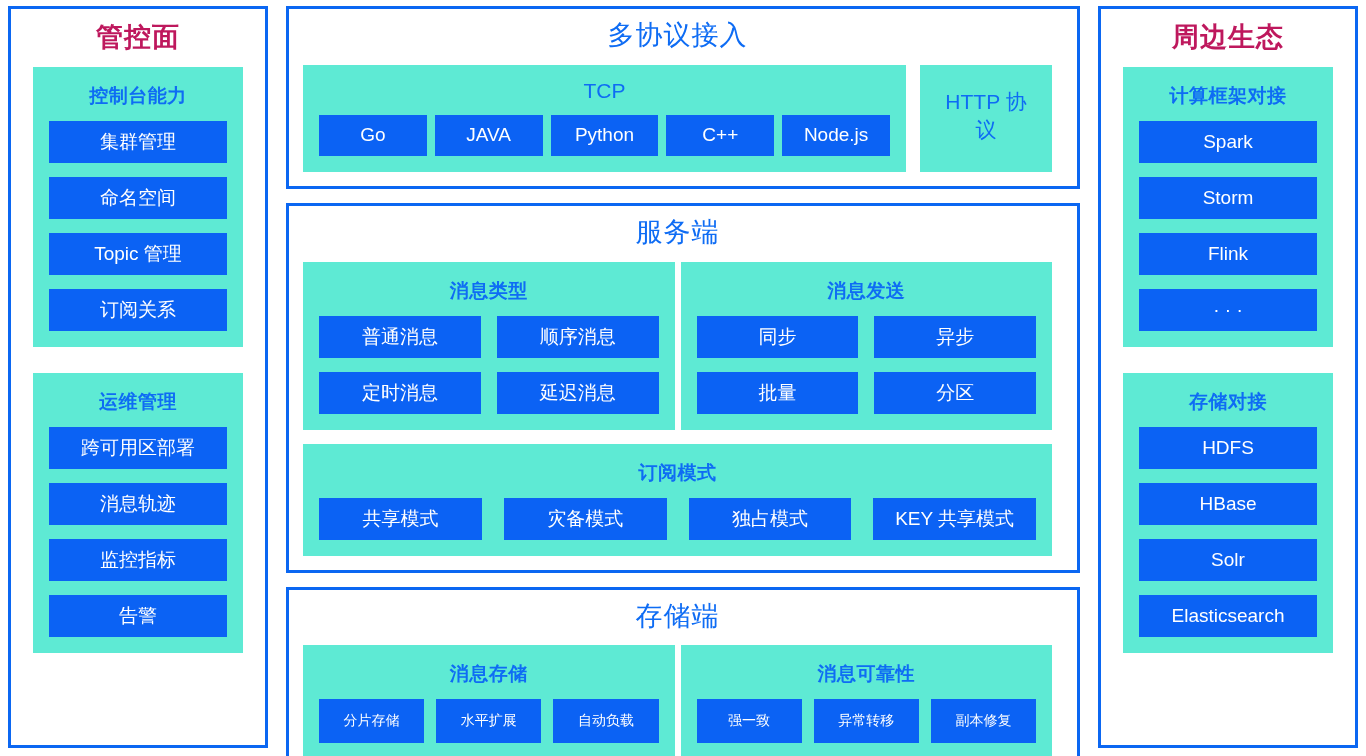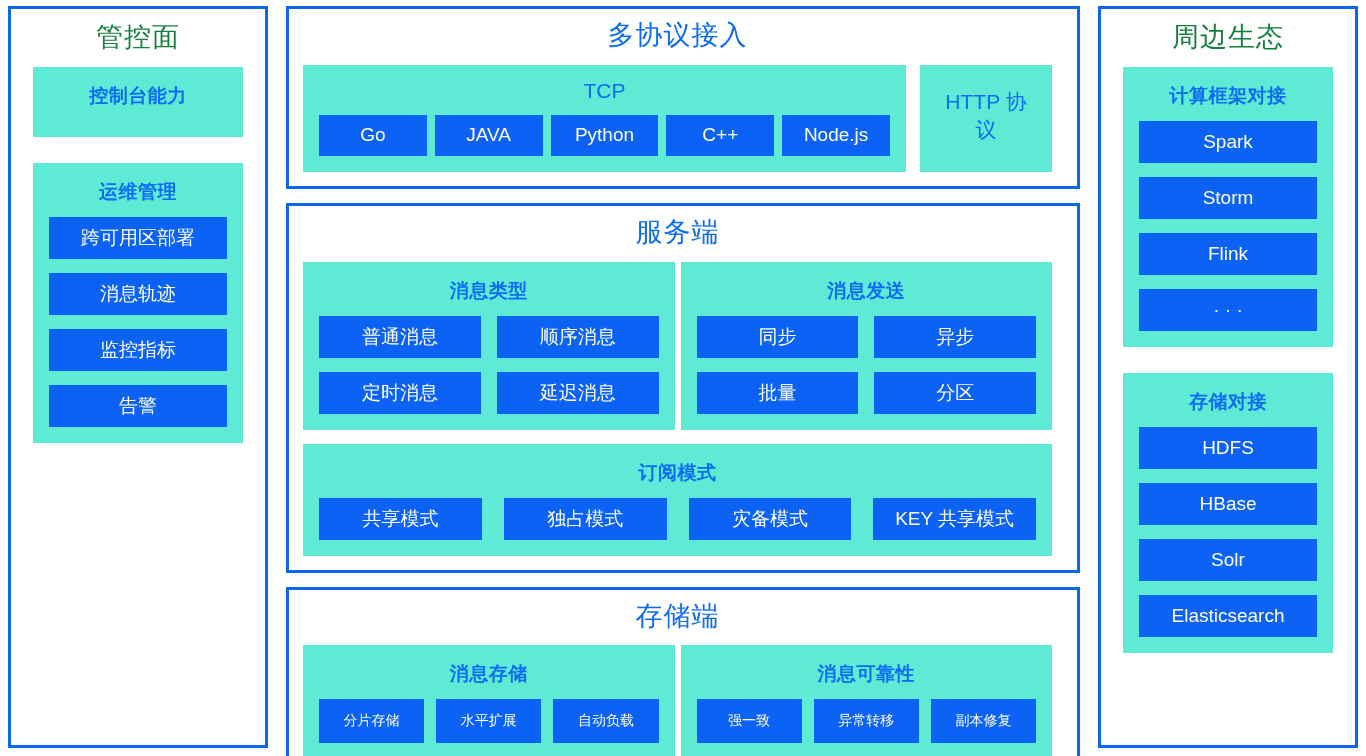--- a/index.html
+++ b/index.html
@@ -38,23 +38,23 @@
     border: none;
     background: transparent;
     display: flex;
     flex-direction: column;
     gap: 14px;
     padding: 0;
   }
 
   
   .col-title {
-    color: #15803d;
+    color: #be185d;
     font-size: 27px;
-    font-weight: 400;
+    font-weight: 700;
     text-align: center;
     line-height: 1.25;
     padding: 8px 0 12px 0;
     letter-spacing: 1px;
   }
   .section-title {
     color: #0e6cf4;
     font-size: 27px;
     font-weight: 400;
     text-align: center;
@@ -151,20 +151,26 @@
 </head>
 <body>
 
 <div id="diagram">
 
   <div class="column col-left">
     <div class="col-title">管控面</div>
 
     <div class="panel">
       <div class="panel-title">控制台能力</div>
+      <div class="chip-stack">
+        <div class="chip">集群管理</div>
+        <div class="chip">命名空间</div>
+        <div class="chip">Topic 管理</div>
+        <div class="chip">订阅关系</div>
+      </div>
     </div>
 
     <div style="height:26px"></div>
 
     <div class="panel">
       <div class="panel-title">运维管理</div>
       <div class="chip-stack">
         <div class="chip">跨可用区部署</div>
         <div class="chip">消息轨迹</div>
         <div class="chip">监控指标</div>
@@ -216,22 +222,22 @@
             <div class="chip">批量</div>
             <div class="chip">分区</div>
           </div>
         </div>
       </div>
 
       <div class="panel sub-panel">
         <div class="panel-title">订阅模式</div>
         <div class="sub-row">
           <div class="chip">共享模式</div>
+          <div class="chip">灾备模式</div>
           <div class="chip">独占模式</div>
-          <div class="chip">灾备模式</div>
           <div class="chip">KEY 共享模式</div>
         </div>
       </div>
     </div>
 
     <div class="sect sect-storage">
       <div class="section-title">存储端</div>
       <div class="two-col">
         <div class="panel">
           <div class="panel-title">消息存储</div>

